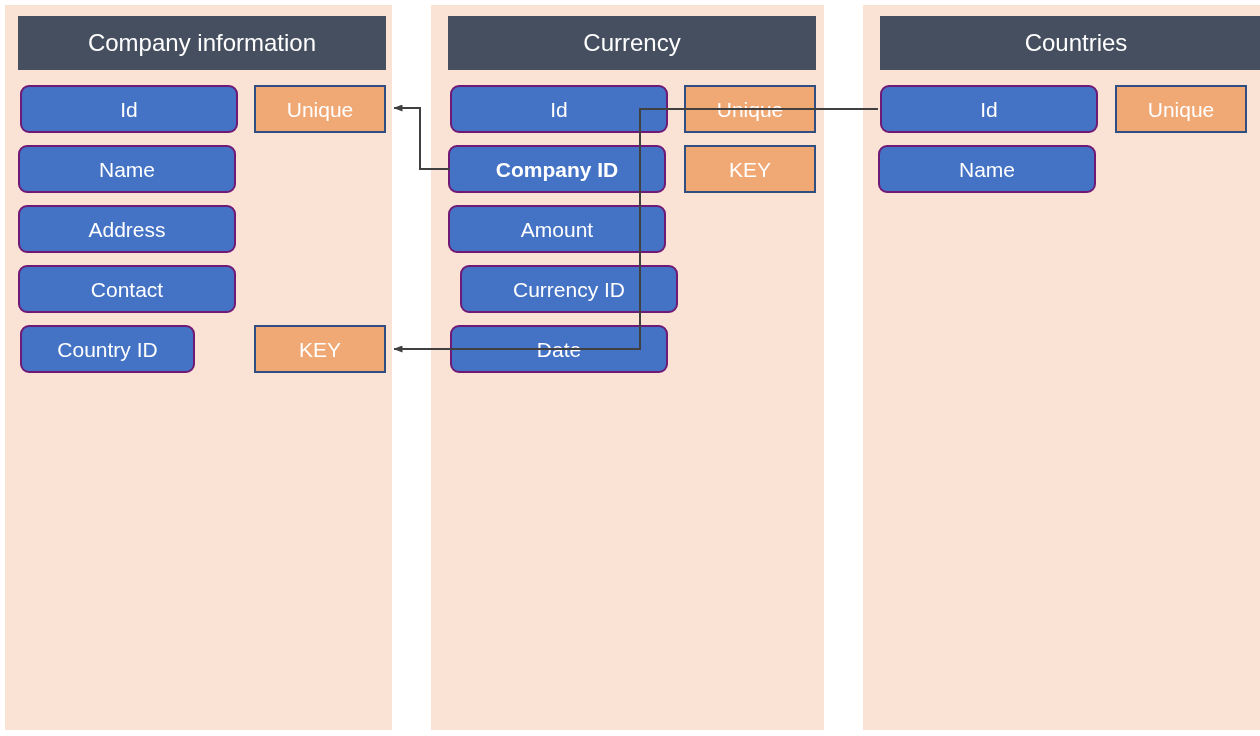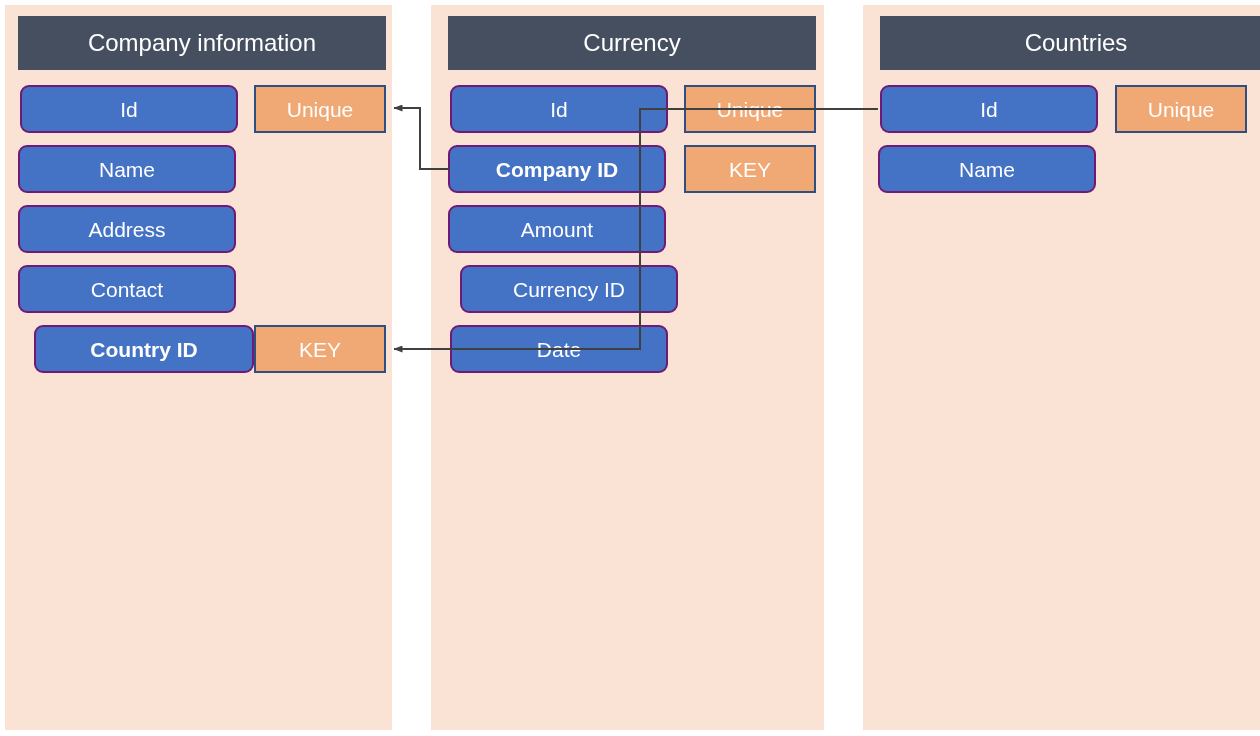--- a/index.html
+++ b/index.html
@@ -77,21 +77,21 @@
 
 <div id="canvas">
 
   <div class="panel" style="left:5px; width:387px;">
     <div class="panel-header" style="left:13px; top:11px; width:368px;">Company information</div>
 
     <div class="field" style="left:15px; top:80px; width:218px;">Id</div>
     <div class="field" style="left:13px; top:140px; width:218px;">Name</div>
     <div class="field" style="left:13px; top:260px; width:218px;">Contact</div>
     <div class="field" style="left:13px; top:200px; width:218px;">Address</div>
-    <div class="field" style="left:29px; top:320px; width:220px;font-weight:bold;">Country ID</div>
+    <div class="field" style="left:15px; top:320px; width:175px;">Country ID</div>
 
     <div class="badge" style="left:249px; top:80px; width:132px;">Unique</div>
     <div class="badge" style="left:249px; top:320px; width:132px;">KEY</div>
   </div>
 
   <div class="panel" style="left:431px; width:393px;">
     <div class="panel-header" style="left:17px; top:11px; width:368px;">Currency</div>
 
     <div class="field" style="left:19px; top:80px; width:218px;">Id</div>
     <div class="field" style="left:17px; top:140px; width:218px;font-weight:bold;">Company ID</div>

